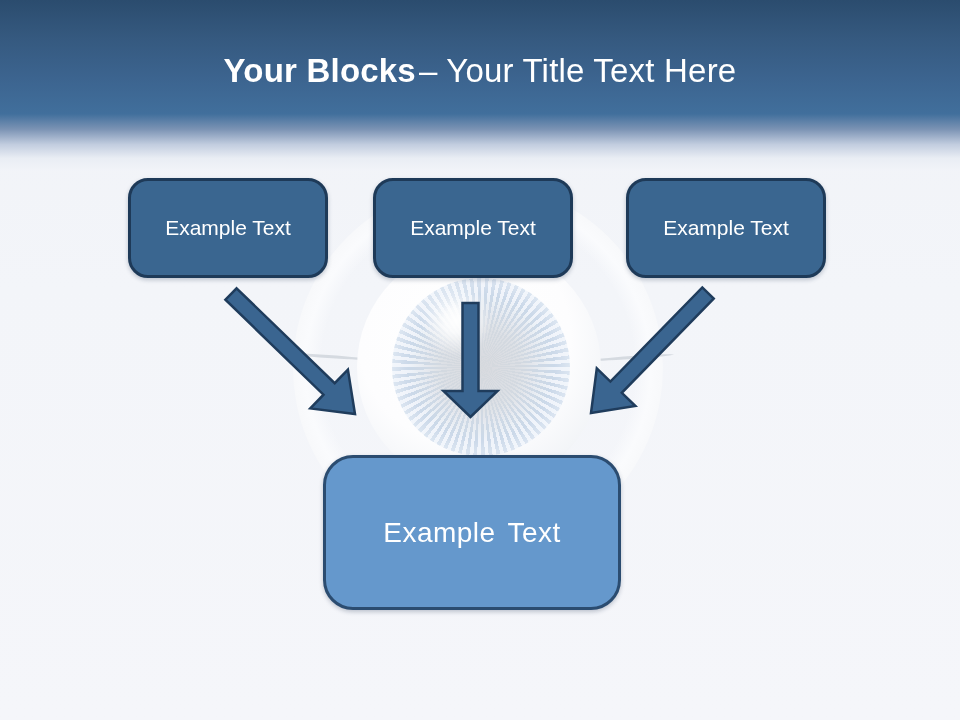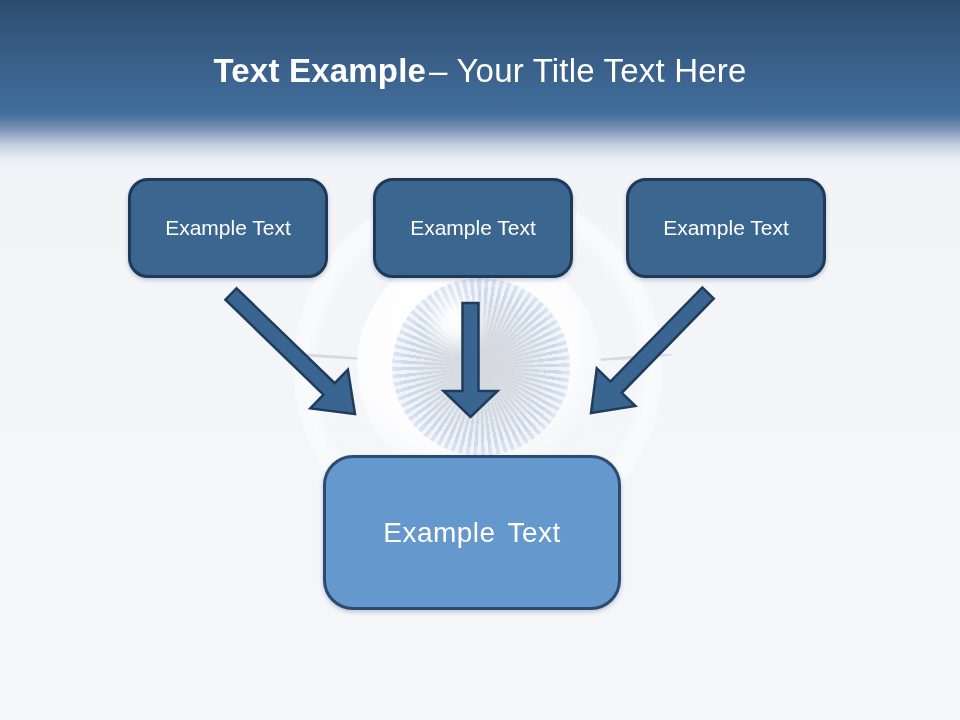--- a/index.html
+++ b/index.html
@@ -90,21 +90,21 @@
   }
 </style>
 </head>
 <body>
 
 <div class="slide">
 
   <div class="header"></div>
 
   <div class="title">
-    <span class="t-bold">Text Example</span><span class="t-rest">– Your Title Text Here</span>
+    <span class="t-bold">Your Blocks</span><span class="t-rest">– Your Title Text Here</span>
   </div>
 
   <div class="eye-socket"></div>
   <div class="eye-crease crease-left"></div>
   <div class="eye-crease crease-right"></div>
   <div class="eye-ball"></div>
   <div class="eye-iris"></div>
 
   <svg class="arrow-layer" viewBox="0 0 960 720" xmlns="http://www.w3.org/2000/svg">
     <polygon class="arrow" points="236.6,288.3 334.7,383.2 347.9,369.6 355,414 310.3,408.4 323.5,394.7 225.4,299.7"></polygon>

